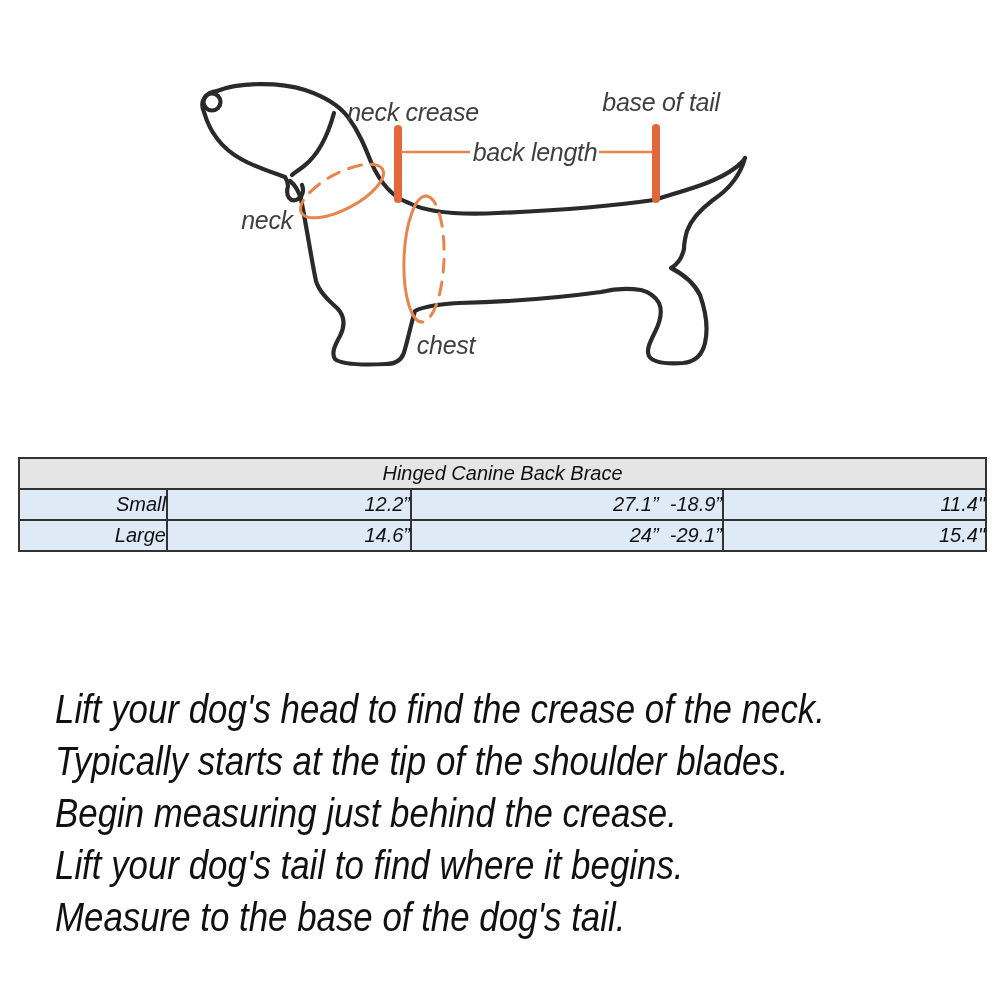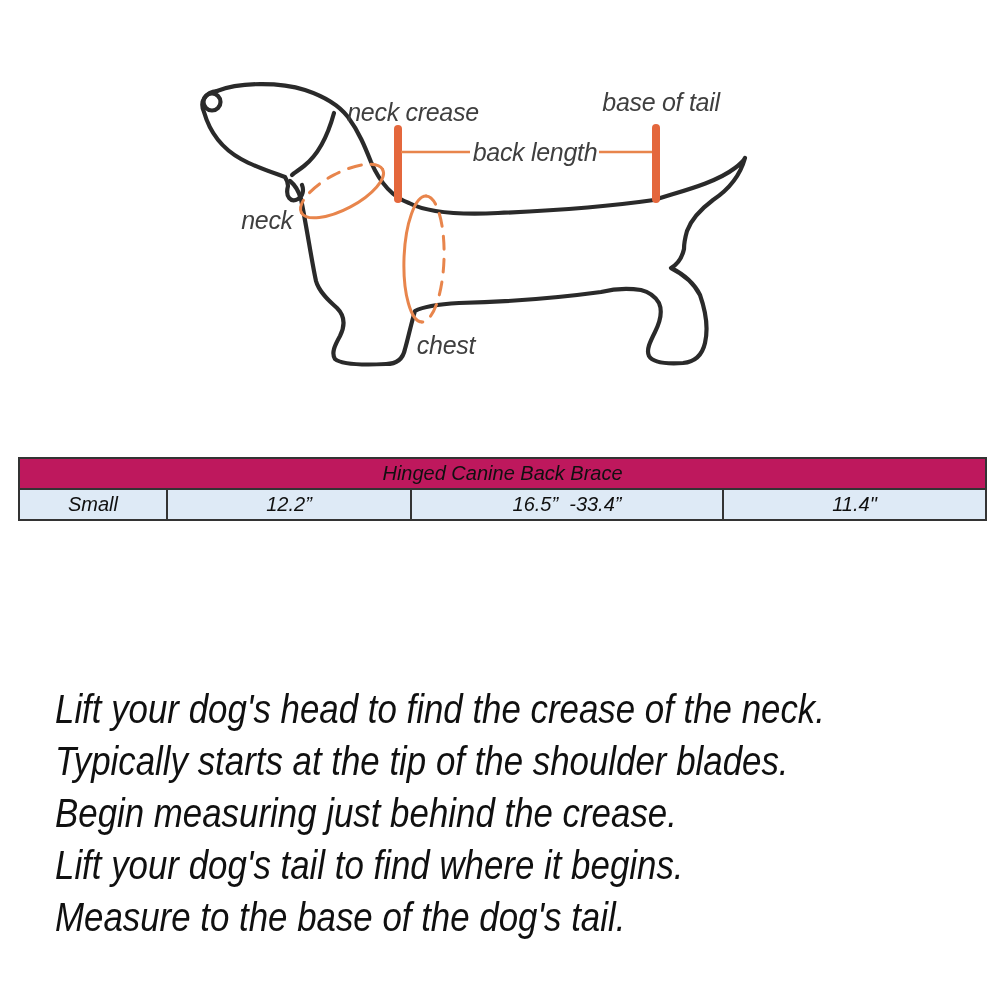--- a/index.html
+++ b/index.html
@@ -33,27 +33,27 @@
     font-family:"Liberation Sans",sans-serif;color:var(--text);
   }
   table.sizing col.c-size{width:148px;}
   table.sizing col.c-neck{width:244px;}
   table.sizing col.c-chest{width:312px;}
   table.sizing col.c-back{width:263px;}
   table.sizing td, table.sizing th{
     border:2px solid var(--border);text-align:center;vertical-align:middle;
     white-space:pre-wrap;padding:0;
   }
-  tr.title-row td{height:29px;font-size:20px;font-weight:500;background:#be185d;}
+  tr.title-row td{height:29px;font-size:20px;font-weight:500;background:#e5e5e5;}
   tr.header-row th{
     height:60px;font-size:19px;line-height:25px;font-weight:bold;
     background:var(--header-bg);color:#ffffff;
   }
   tr.data-row td{height:29px;font-size:20px;background:var(--row-bg);}
-  tr.data-row.alt td{background:var(--row-alt-bg);}
+  tr.data-row.alt td{background:var(--row-alt-bg);text-align:right;}
 
   
   .instructions{
     position:absolute;left:55px;top:683px;color:var(--text);
     font-size:41px;line-height:52px;white-space:nowrap;
     transform:scaleX(0.85);transform-origin:0 0;
   }
 </style>
 </head>
 <body>
@@ -137,22 +137,28 @@
         <col class="c-chest">
         <col class="c-back">
     </colgroup>
     <tbody>
       <tr class="title-row">
         <td colspan="4">Hinged Canine Back Brace</td>
       </tr>
       <tr class="data-row alt">
         <td>Small</td>
         <td>12.2”</td>
-        <td>16.5”  -33.4”</td>
+        <td>27.1”  -18.9”</td>
         <td>11.4"</td>
+      </tr>
+      <tr class="data-row alt">
+        <td>Large</td>
+        <td>14.6”</td>
+        <td>24”  -29.1”</td>
+        <td>15.4"</td>
       </tr>
     </tbody>
   </table>
 
   <div class="instructions">
     <div>Lift your dog's head to find the crease of the neck.</div>
     <div>Typically starts at the tip of the shoulder blades.</div>
     <div>Begin measuring just behind the crease.</div>
     <div>Lift your dog's tail to find where it begins.</div>
     <div>Measure to the base of the dog's tail.</div>

